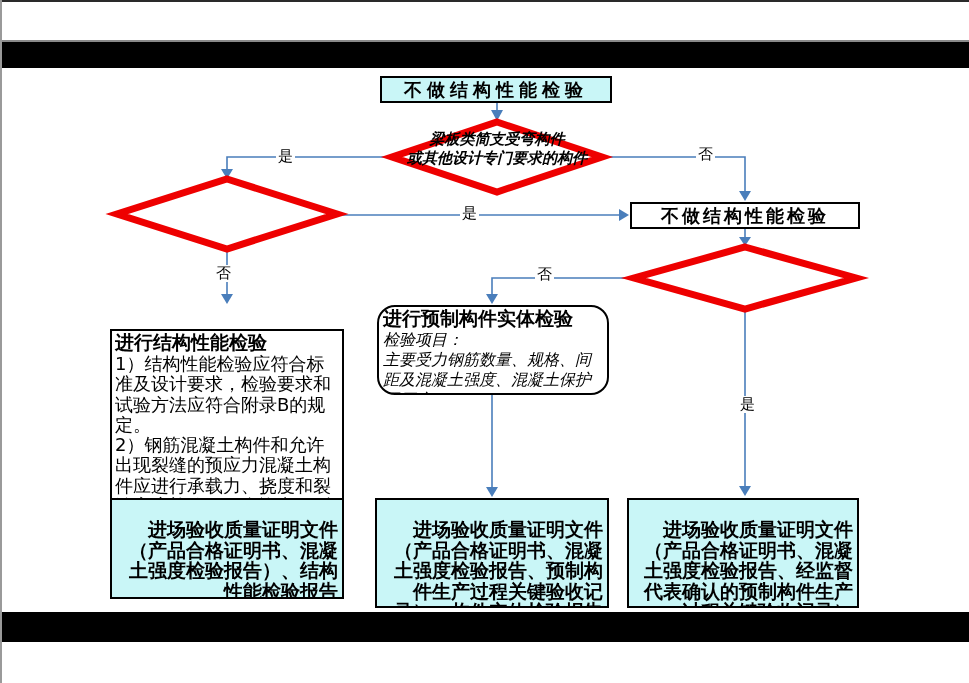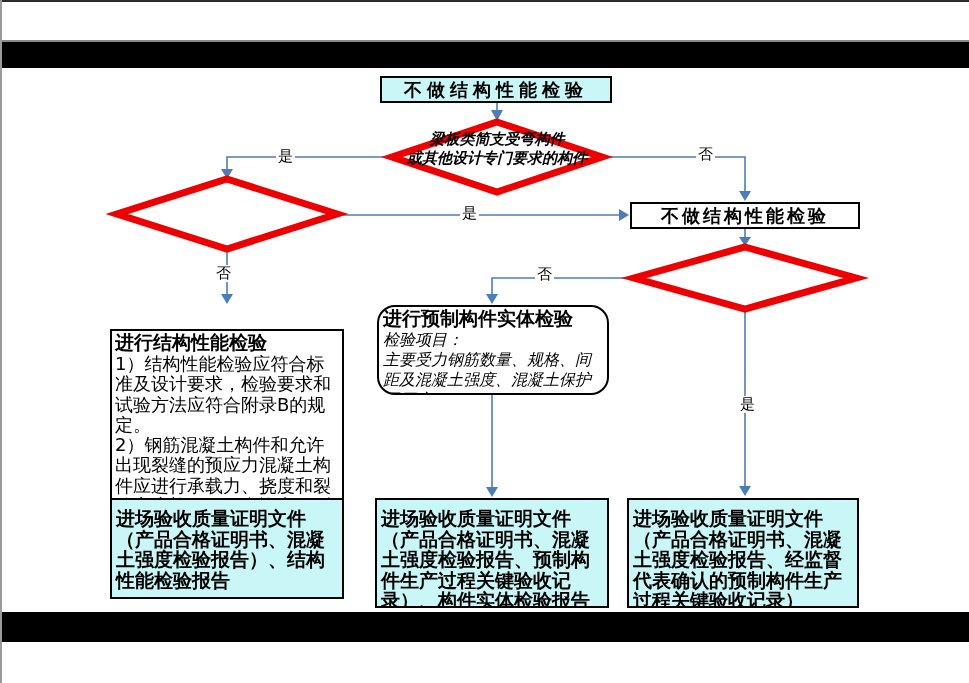--- a/index.html
+++ b/index.html
@@ -21,21 +21,21 @@
   .cyan{background:#c9f6f7;}
   .center-txt{display:flex;align-items:center;justify-content:center;text-align:center;}
   .title-box{left:378px;top:76px;width:232px;height:27px;font-size:18px;font-weight:bold;letter-spacing:5px;}
   .notest-box{left:628px;top:202px;width:230px;height:27px;font-size:18px;font-weight:bold;letter-spacing:3px;}
   .dtext{position:absolute;text-align:center;font-size:15px;font-weight:bold;line-height:1.25;white-space:pre-line;z-index:3;}
   .struct-box{left:108px;top:305px;width:234px;height:171px;padding:1px 3px;overflow:hidden;margin-top:24px;}
   .box-title{font-size:19px;font-weight:bold;line-height:1.15;}
   .struct-body{font-size:18px;line-height:1.13;white-space:pre-line;}
   .entity-box{left:375px;top:305px;width:232px;height:90px;padding:1px 4px;overflow:hidden;border-radius:18px;}
   .entity-body{font-size:16px;line-height:1.25;white-space:pre-line;font-style:italic;}
-  .result{font-size:19px;font-weight:bold;line-height:1.08;padding:8px 4px;white-space:pre-line;overflow:hidden;}
+  .result{font-size:19px;font-weight:bold;line-height:1.08;padding:19px 4px;white-space:pre-line;overflow:hidden;text-align:right;}
   .result-left{left:108px;top:498px;width:234px;height:101px;}
   .result-mid{left:373px;top:498px;width:234px;height:110px;}
   .result-right{left:625px;top:498px;width:232px;height:110px;}
   .lbl{position:absolute;font-size:15px;background:#ffffff;padding:0 2px;z-index:4;line-height:1.1;}
 </style>
 </head>
 <body>
 
 <div class="page">
 

